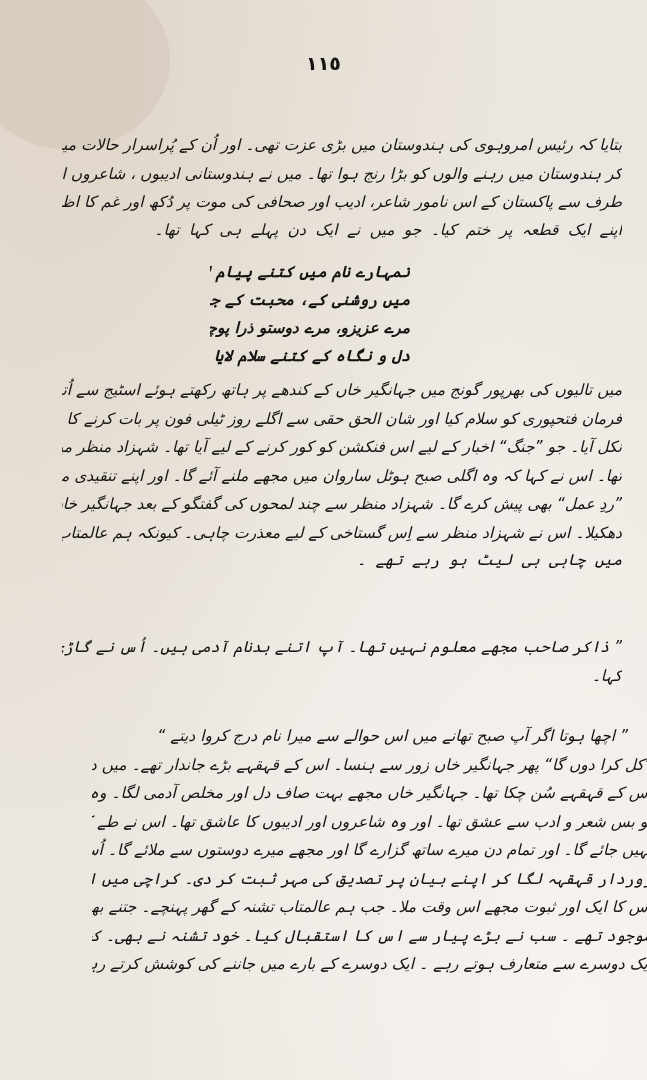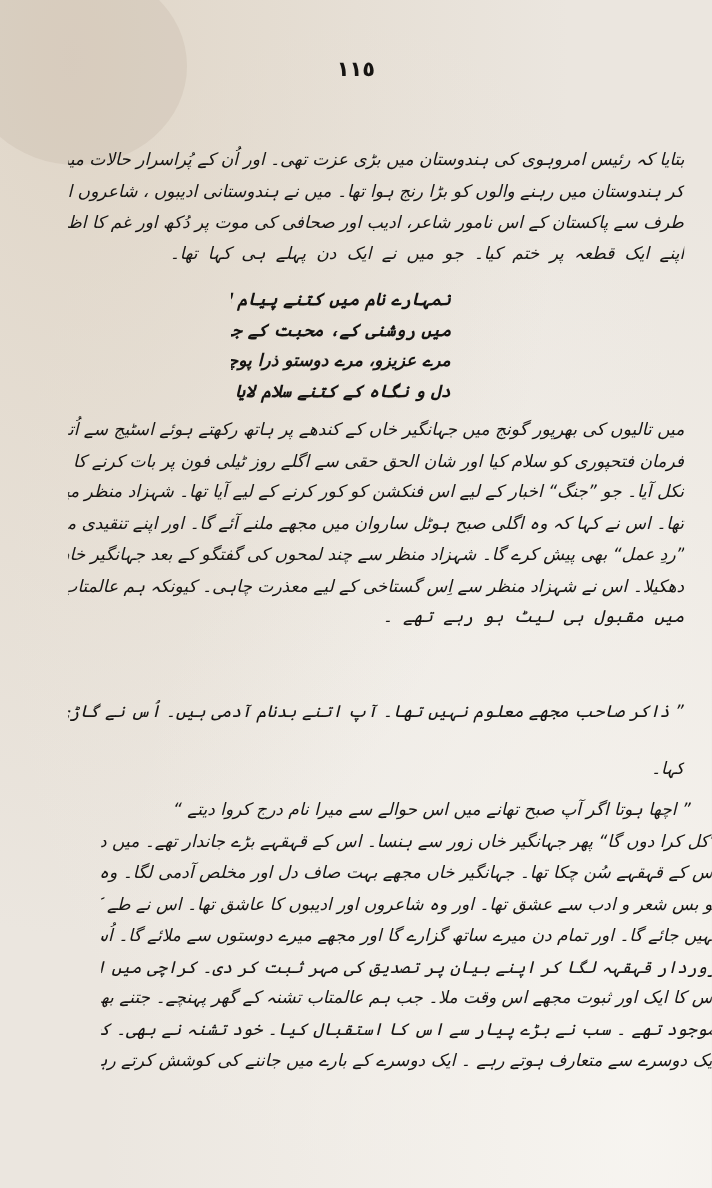--- a/index.html
+++ b/index.html
@@ -63,26 +63,26 @@
     <span class="line">دل و نگاہ کے کتنے سلام لایا ہوں</span>
   </div>
 
   <div class="body-text p2">
     <span class="line">میں تالیوں کی بھرپور گونج میں جہانگیر خاں کے کندھے پر ہاتھ رکھتے ہوئے اسٹیج سے اُترا۔ لمحہ بھر کو</span>
     <span class="line">فرمان فتحپوری کو سلام کیا اور شان الحق حقی سے اگلے روز ٹیلی فون پر بات کرنے کا وعدہ کرکے ہال سے باہر</span>
     <span class="line">نکل آیا۔ جو ”جنگ“ اخبار کے لیے اس فنکشن کو کور کرنے کے لیے آیا تھا۔ شہزاد منظر میرے مداحوں میں سے</span>
     <span class="line">تھا۔ اس نے کہا کہ وہ اگلی صبح ہوٹل ساروان میں مجھے ملنے آئے گا۔ اور اپنے تنقیدی مضامین کا تازہ مجموعہ</span>
     <span class="line">”ردِ عمل“ بھی پیش کرے گا۔ شہزاد منظر سے چند لمحوں کی گفتگو کے بعد جہانگیر خان نے مجھے اپنی گاڑی میں</span>
     <span class="line">دھکیلا۔ اس نے شہزاد منظر سے اِس گستاخی کے لیے معذرت چاہی۔ کیونکہ ہم عالمتاب تشنہ کے ہاں پہنچنے</span>
-    <span class="line short">میں مقبول ہی لیٹ ہو رہے تھے ۔</span>
+    <span class="line short">میں چاہی ہی لیٹ ہو رہے تھے ۔</span>
   </div>
 
   <div class="body-text p3">
     <span class="line">” ذاکر صاحب مجھے معلوم نہیں تھا۔ آپ اتنے بدنام آدمی ہیں۔ اُس نے گاڑی اسٹارٹ کرتے ہوئے</span>
-    <span class="line short" style="margin-top:24px">کہا۔</span>
+    <span class="line short" style="margin-top:1px">کہا۔</span>
   </div>
 
   <div class="body-text p4" style="top:722px;">
     <span class="line indent">” اچھا ہوتا اگر آپ صبح تھانے میں اس حوالے سے میرا نام درج کروا دیتے “</span>
     <span class="line">”کل کرا دوں گا“ پھر جہانگیر خاں زور سے ہنسا۔ اس کے قہقہے بڑے جاندار تھے۔ میں دن میں کئی بار</span>
     <span class="line">اس کے قہقہے سُن چکا تھا۔ جہانگیر خاں مجھے بہت صاف دل اور مخلص آدمی لگا۔ وہ شاعر تھا نہ نثر نگار اُسے</span>
     <span class="line">تو بس شعر و ادب سے عشق تھا۔ اور وہ شاعروں اور ادیبوں کا عاشق تھا۔ اس نے طے کر لیا تھا کہ کل وہ دفتر</span>
     <span class="line">نہیں جائے گا۔ اور تمام دن میرے ساتھ گزارے گا اور مجھے میرے دوستوں سے ملائے گا۔ اُس نے ایک</span>
     <span class="line">زوردار قہقہہ لگا کر اپنے بیان پر تصدیق کی مہر ثبت کر دی۔ کراچی میں ادبی حلقوں میں بے حد مقبول تھا وہ ۔</span>
     <span class="line">اس کا ایک اور ثبوت مجھے اس وقت ملا۔ جب ہم عالمتاب تشنہ کے گھر پہنچے۔ جتنے بھی لوگ وہاں</span>

